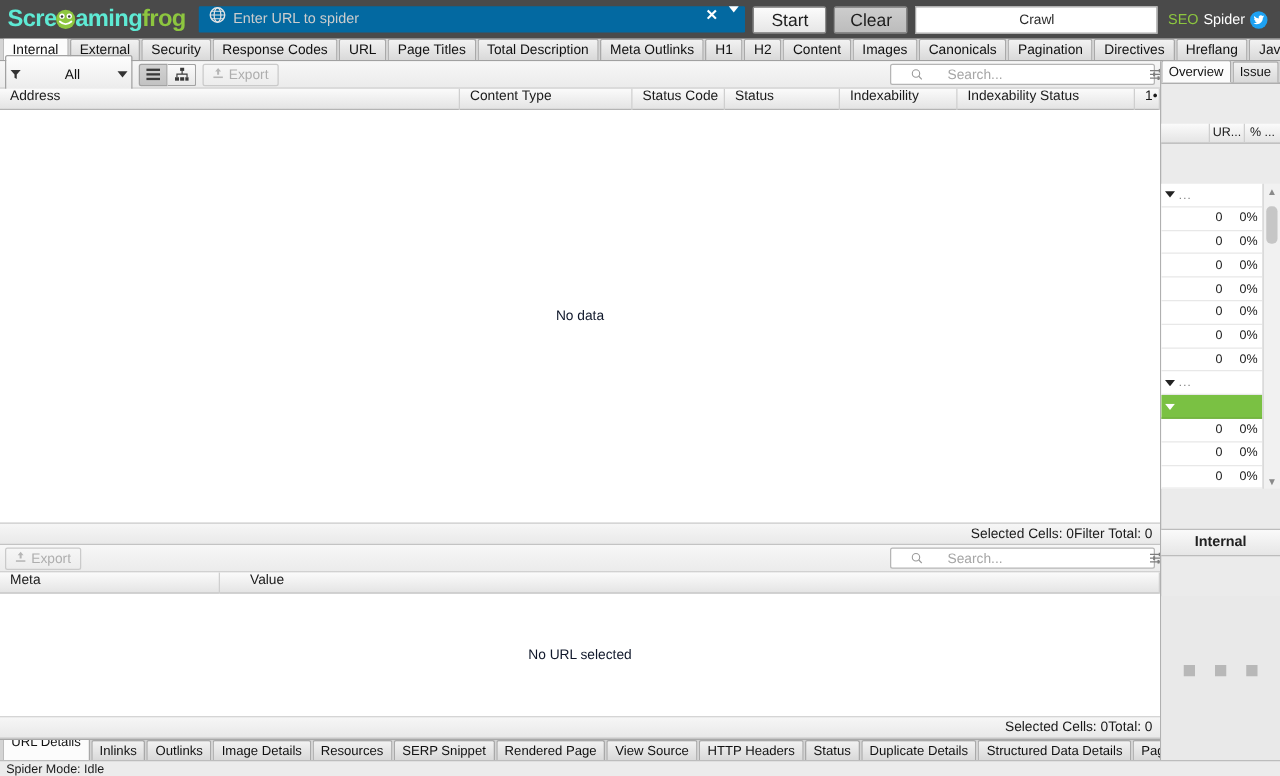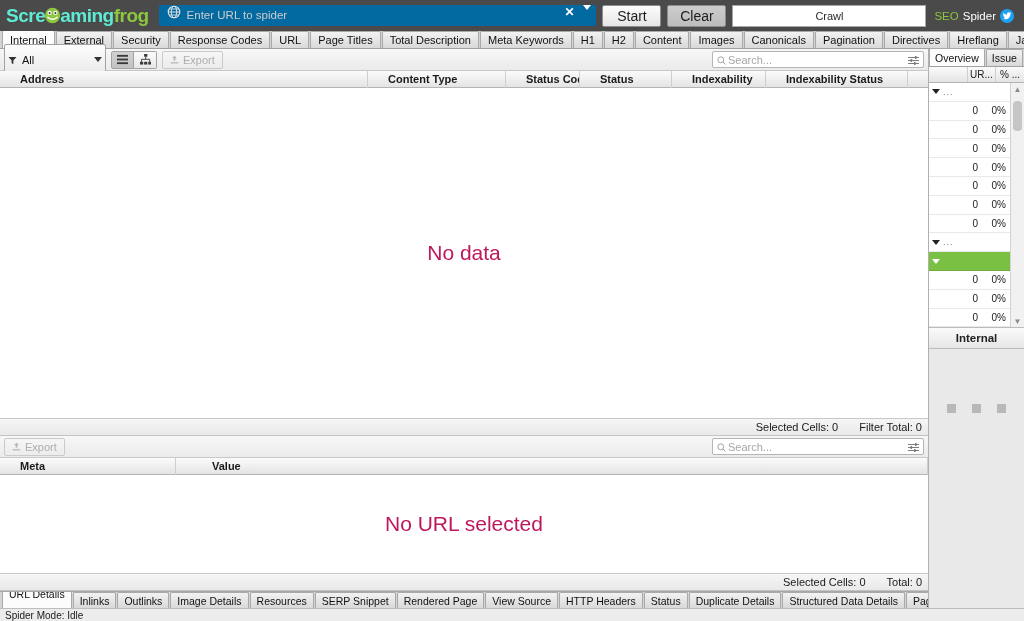--- a/index.html
+++ b/index.html
@@ -96,21 +96,21 @@
 
   .toolbar {
     flex: 0 0 22px; height: 22px; display: flex; align-items: center;
     background: linear-gradient(#f7f7f7,#ebebeb);
     border-bottom: 1px solid #c8c8c8; padding: 0 4px; gap: 5px;
   }
   .filtersel {
     width: 102px; height: 31px; background: linear-gradient(#fdfdfd,#eaeaea);
     border: 1px solid #a2a2a2; border-radius: 2px;
     display: flex; align-items: center; padding: 0 3px; font-size: 11px;
-    cursor: pointer; color:#111;
+    cursor: pointer; color:#111;text-align:center;
   }
   .funnel { width:9px;height:9px;margin-right:5px;flex:0 0 9px; }
   .filtersel .lbl { flex:1 1 auto; }
   .segbtns { display:flex; }
   .segbtn {
     width: 23px; height: 18px; border: 1px solid #a2a2a2;
     display:flex;align-items:center;justify-content:center;cursor:pointer;
     background: linear-gradient(#fbfbfb,#e7e7e7);
   }
   .segbtn.sel { background: linear-gradient(#d2d2d2,#c2c2c2); }
@@ -118,50 +118,50 @@
   .segbtn:last-child { border-radius: 0 2px 2px 0; border-left: none; }
   .exportbtn {
     height: 18px; padding: 0 7px; border: 1px solid #cacaca; border-radius: 2px;
     background: linear-gradient(#f6f6f6,#ececec);
     display:flex;align-items:center;gap:4px; font-size:11px; color:#aeaeae;
     cursor: default;
   }
   .searchbox {
     margin-left: auto; width: 212px; height: 17px; background: #ffffff;
     border: 1px solid #b5b5b5; border-radius: 2px;
-    display:flex;align-items:center; padding: 0 4px; gap:2px;justify-content:space-between;
+    display:flex;align-items:center; padding: 0 16px; gap:20px;justify-content:space-between;
   }
   .searchbox .mag { width:9px;height:9px;flex:0 0 9px; }
   .searchbox input {
     flex:1 1 auto; border:none;outline:none;background:transparent;
     font-size:11px; color:#555; font-family:"Liberation Sans",sans-serif;
   }
   .searchbox input::placeholder { color:#a6a6a6; }
   .slider-ic { width:11px;height:9px;flex:0 0 11px; cursor:pointer; }
 
   .thead {
     flex: 0 0 17px; height: 17px; display: flex; align-items: center;
     background: linear-gradient(#fbfbfb,#e4e4e4);
     border-bottom: 1px solid #b4b4b4; font-size: 11px; color: #1a1a1a;
   }
-  .th { padding-left: 20px; border-right: 1px solid #cfcfcf; height:17px;
-     display:flex;align-items:center; overflow:hidden; white-space:nowrap;font-weight:bold; }
+  .th { padding-left: 8px; border-right: 1px solid #cfcfcf; height:17px;
+     display:flex;overflow:hidden; white-space:nowrap; }
 
   .tbody {
     flex: 1 1 auto; background: #ffffff; position: relative;
     display:flex;align-items:center;justify-content:center;
     border-bottom: 1px solid #c8c8c8; min-height:0;
   }
-  .nodata { color: #be185d; font-size: 21px; user-select:none; }
+  .nodata { color: #0f172a; font-size: 11px; user-select:none; }
 
   .statusrow {
     flex: 0 0 17px; height: 17px; background: linear-gradient(#f6f6f6,#e9e9e9);
     border-bottom: 1px solid #c3c3c3;
     display:flex;align-items:center;justify-content:flex-end;
-    padding-right: 6px; gap: 21px; font-size: 11px; color:#1a1a1a;
+    padding-right: 6px; gap: 0; font-size: 11px; color:#1a1a1a;
   }
 
   
   .lowerpanel { flex: 0 0 155px; display:flex;flex-direction:column; }
   .lp-tbody {
     flex: 1 1 auto; background:#ffffff; display:flex;
     align-items:center;justify-content:center;
     border-bottom:1px solid #c8c8c8; min-height:0;
   }
 
@@ -176,21 +176,21 @@
   .statusbar {
     flex: 0 0 13px; height:13px; background:#ececec;
     border-top:1px solid #bdbdbd;
     display:flex;align-items:center;padding-left:5px;
     font-size:10px; color:#1a1a1a;
   }
 
   
   .sidebar {
     flex: 0 0 96px; width:96px; display:flex;flex-direction:column;
-    background:#ebebeb; border-left:1px solid #b0b0b0; min-height:0;
+    background:#ebebeb; border-left:1px solid #b0b0b0; min-height:0;gap:32px;
   }
   .sb-tabs { flex:0 0 18px;height:18px;display:flex;align-items:flex-end;
     background:#d4d4d4;border-bottom:1px solid #a0a0a0; }
   .sb-tabs .tab { font-size:10.5px; padding:0 5px; }
   .sb-head {
     flex:0 0 16px;height:16px;display:flex;
     background:linear-gradient(#fbfbfb,#e4e4e4);
     border-bottom:1px solid #b4b4b4; font-size:10px;color:#1a1a1a;
   }
   .sb-head .c1 { flex:1 1 auto;border-right:1px solid #cfcfcf; }
@@ -304,21 +304,21 @@
       <div class="tab">
         <span>URL</span>
       </div>
       <div class="tab">
         <span>Page Titles</span>
       </div>
       <div class="tab">
         <span>Total Description</span>
       </div>
       <div class="tab">
-        <span>Meta Keywords</span>
+        <span>Meta Outlinks</span>
       </div>
       <div class="tab">
         <span>H1</span>
       </div>
       <div class="tab">
         <span>H2</span>
       </div>
       <div class="tab">
         <span>Content</span>
       </div>

